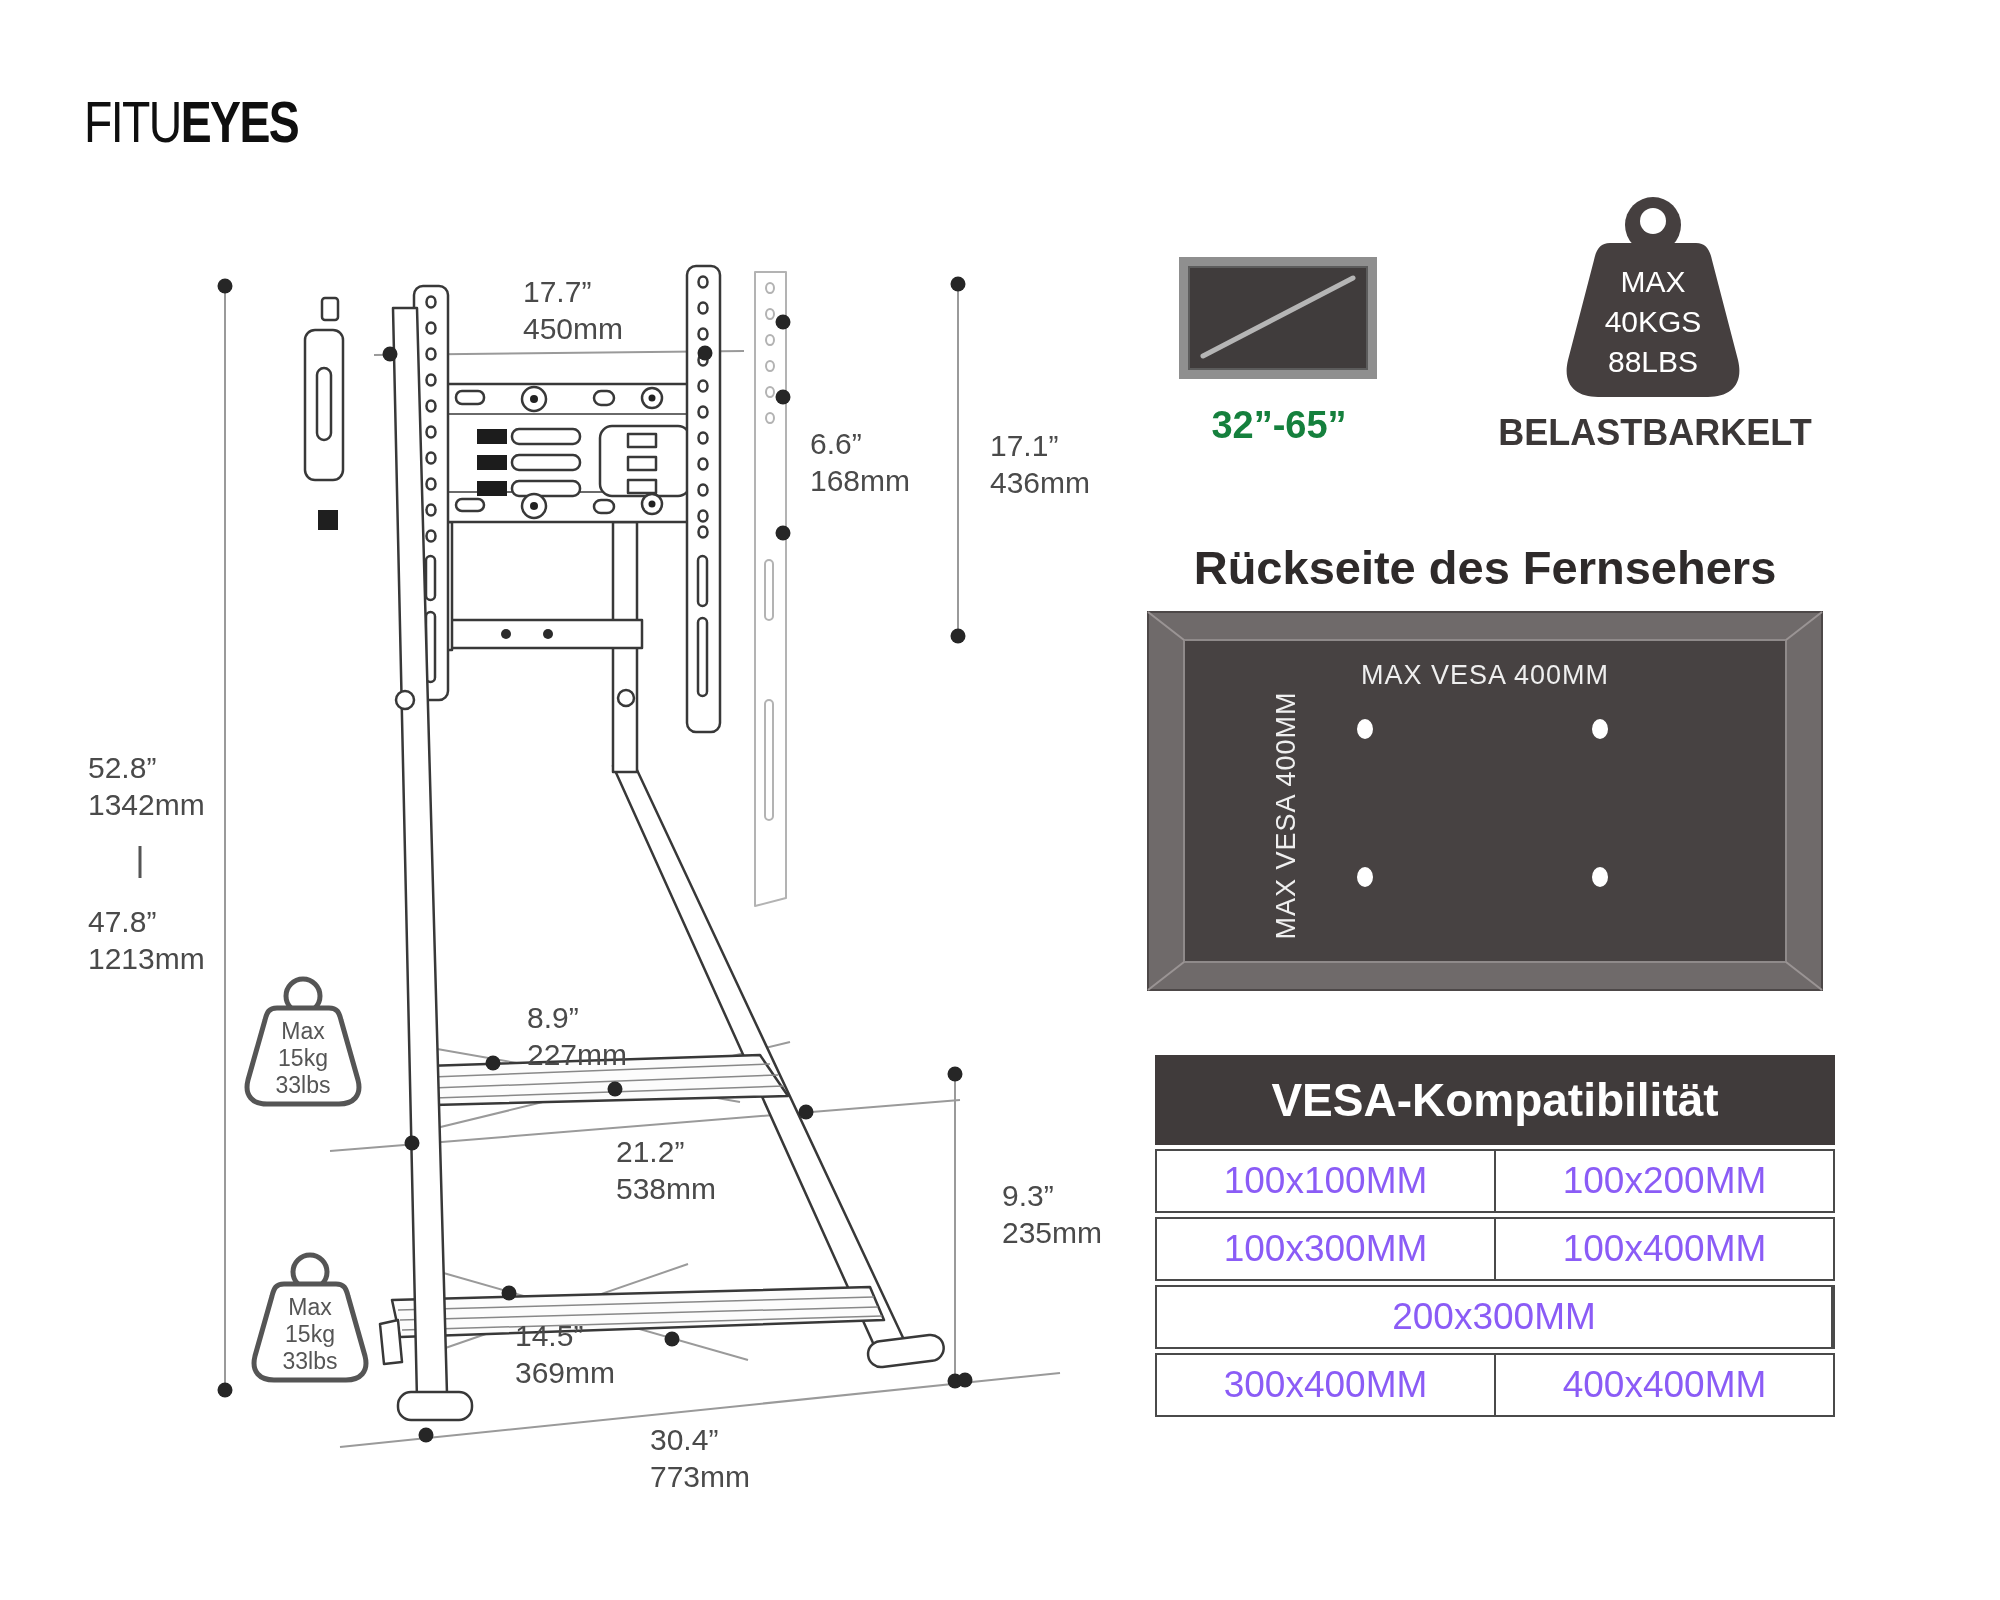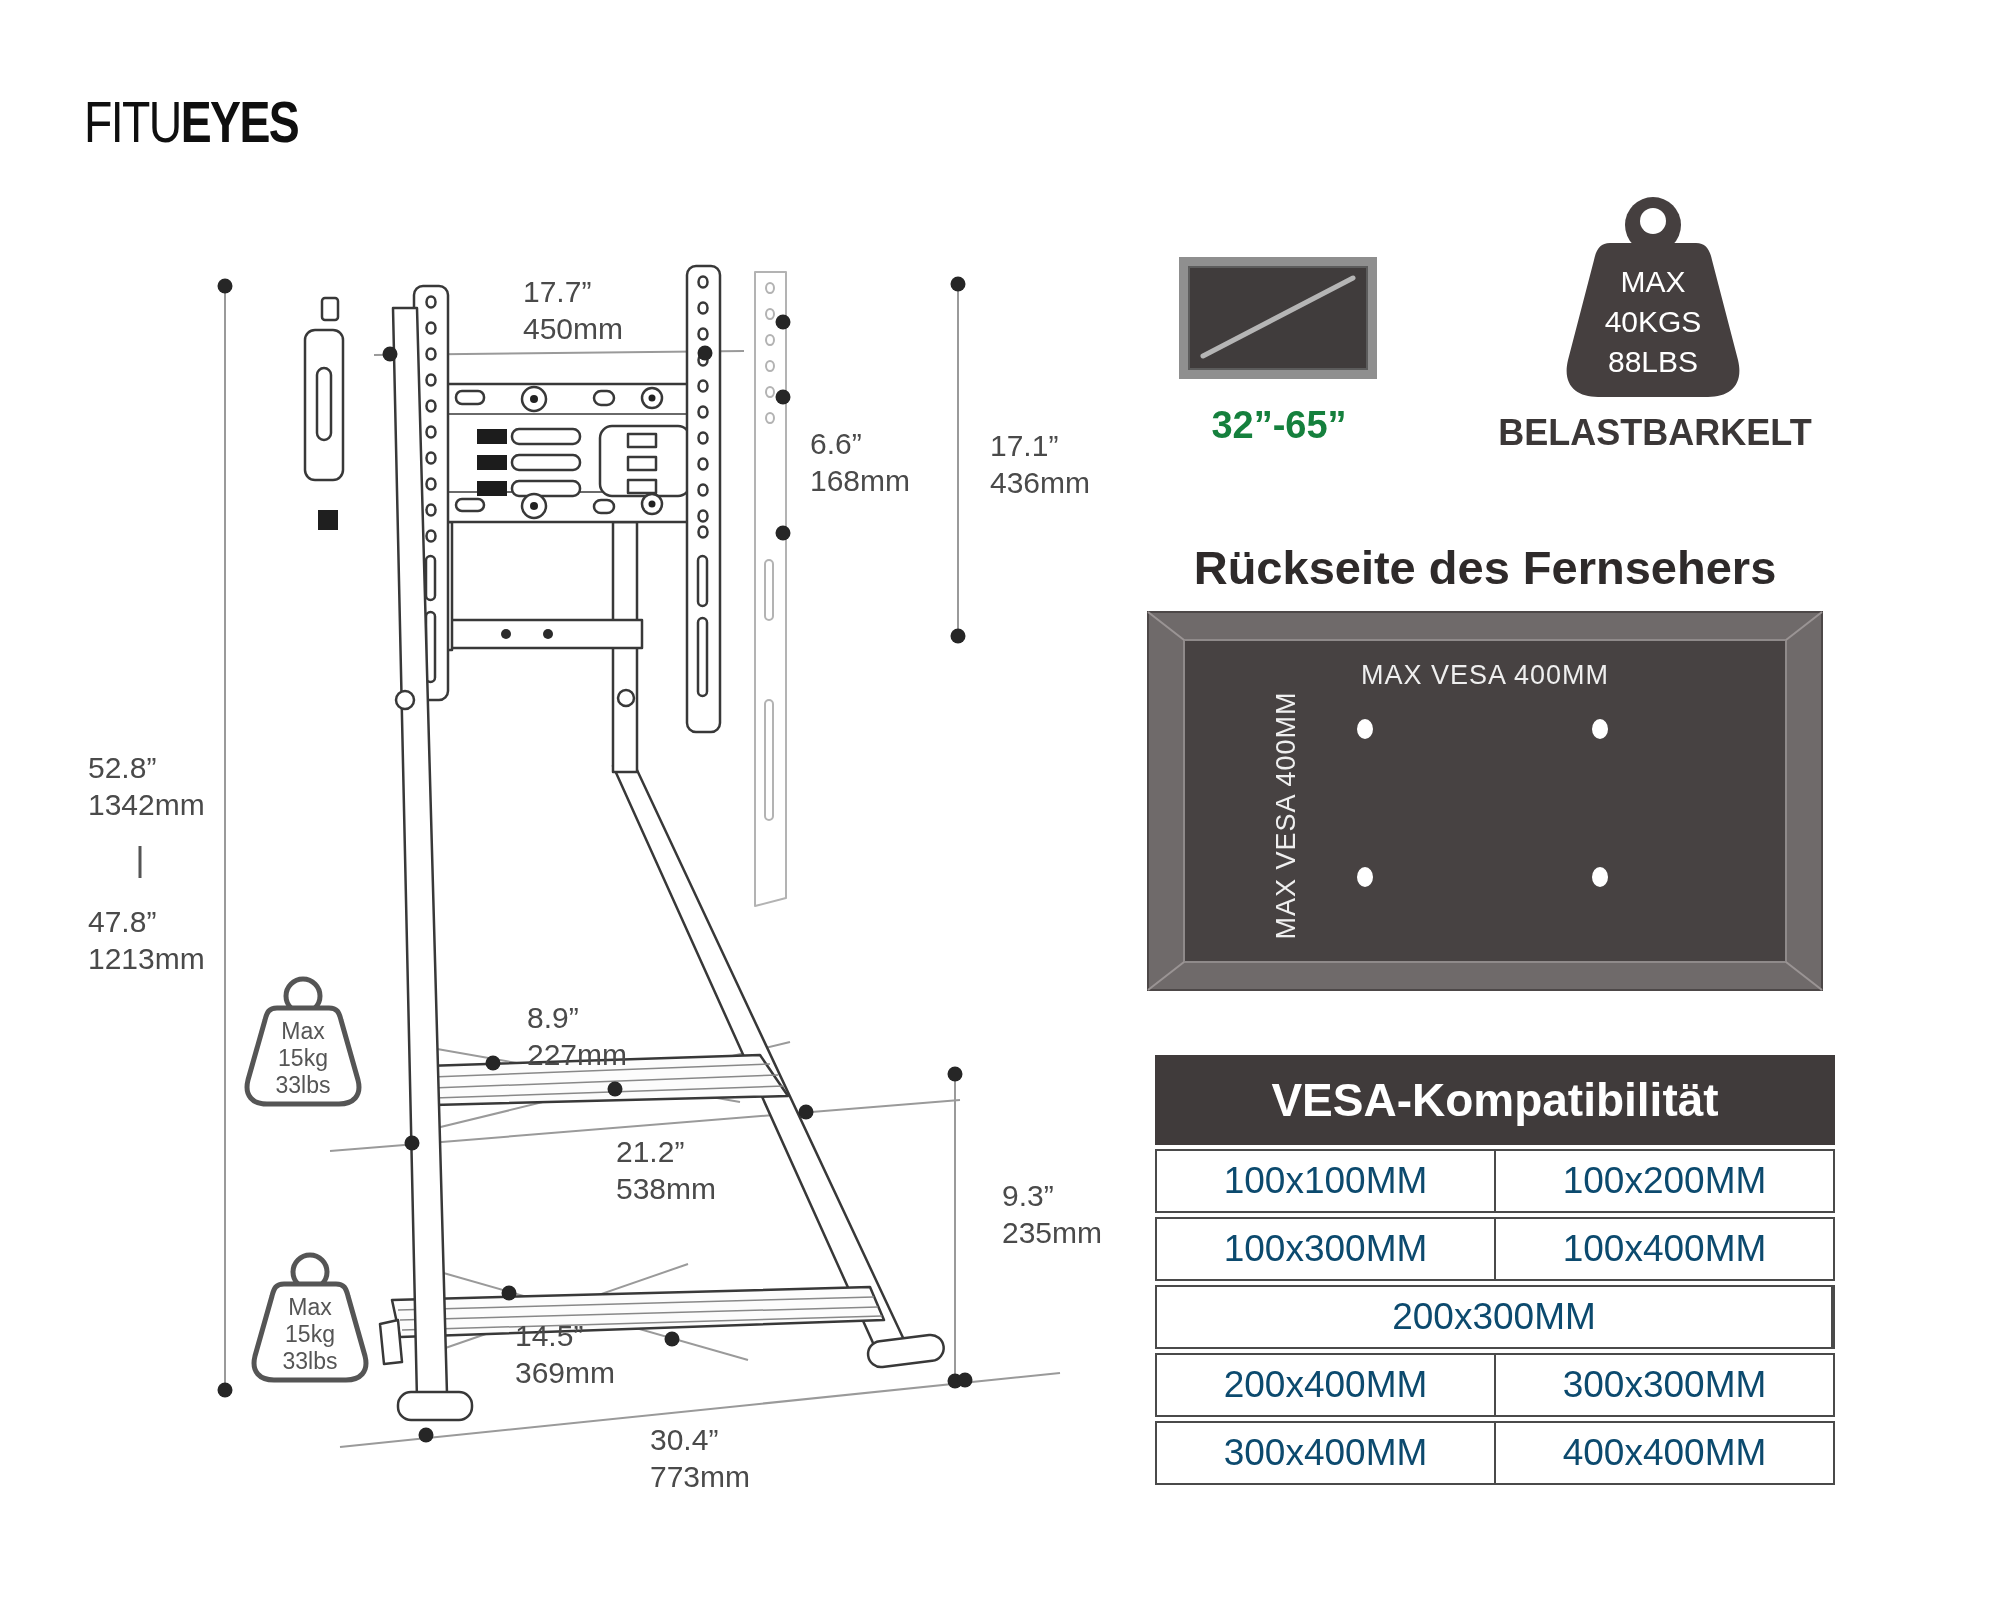--- a/index.html
+++ b/index.html
@@ -24,21 +24,21 @@
   .panel-title{left:1130px;top:540px;width:710px;text-align:center;font-size:47px;font-weight:700;color:#2e2a2a;}
   .vesa-h{left:1280px;top:660px;width:410px;text-align:center;font-size:27px;color:#efefef;letter-spacing:1px;}
   .vesa-v{left:1116px;top:800px;width:340px;text-align:center;font-size:27px;color:#efefef;letter-spacing:1px;
           transform:rotate(-90deg);transform-origin:center center;}
   
   .vtable{left:1155px;top:1055px;width:680px;}
   .vtable .vhead{background:#403b3b;color:#ffffff;font-size:46px;font-weight:700;
                  height:90px;display:flex;align-items:center;justify-content:center;}
   .vrow{display:flex;border:2px solid #4a4a4a;margin-top:4px;background:#ffffff;}
   .vcell{flex:1;height:60px;display:flex;align-items:center;justify-content:center;
-         font-size:37px;color:#0c4a6e;}
+         font-size:37px;color:#8b5cf6;}
   .vcell:first-child{border-right:2px solid #4a4a4a;}
 </style>
 </head>
 <body>
 
 <svg class="abs" style="left:0;top:0" width="2000" height="1600" viewBox="0 0 2000 1600">
 
   <g stroke="#9a9a9a" stroke-width="2" fill="none">
     <line x1="374" y1="355" x2="744" y2="351"></line>
     <line x1="783" y1="320" x2="783" y2="535"></line>
@@ -308,20 +308,16 @@
     <div class="vcell">100x200MM</div>
   </div>
   <div class="vrow">
     <div class="vcell">100x300MM</div>
     <div class="vcell">100x400MM</div>
   </div>
   <div class="vrow">
     <div class="vcell">200x300MM</div>
   </div>
   <div class="vrow">
-    <div class="vcell">200x400MM</div>
-    <div class="vcell">300x300MM</div>
-  </div>
-  <div class="vrow">
     <div class="vcell">300x400MM</div>
     <div class="vcell">400x400MM</div>
   </div>
 </div>
 
 </body></html>

